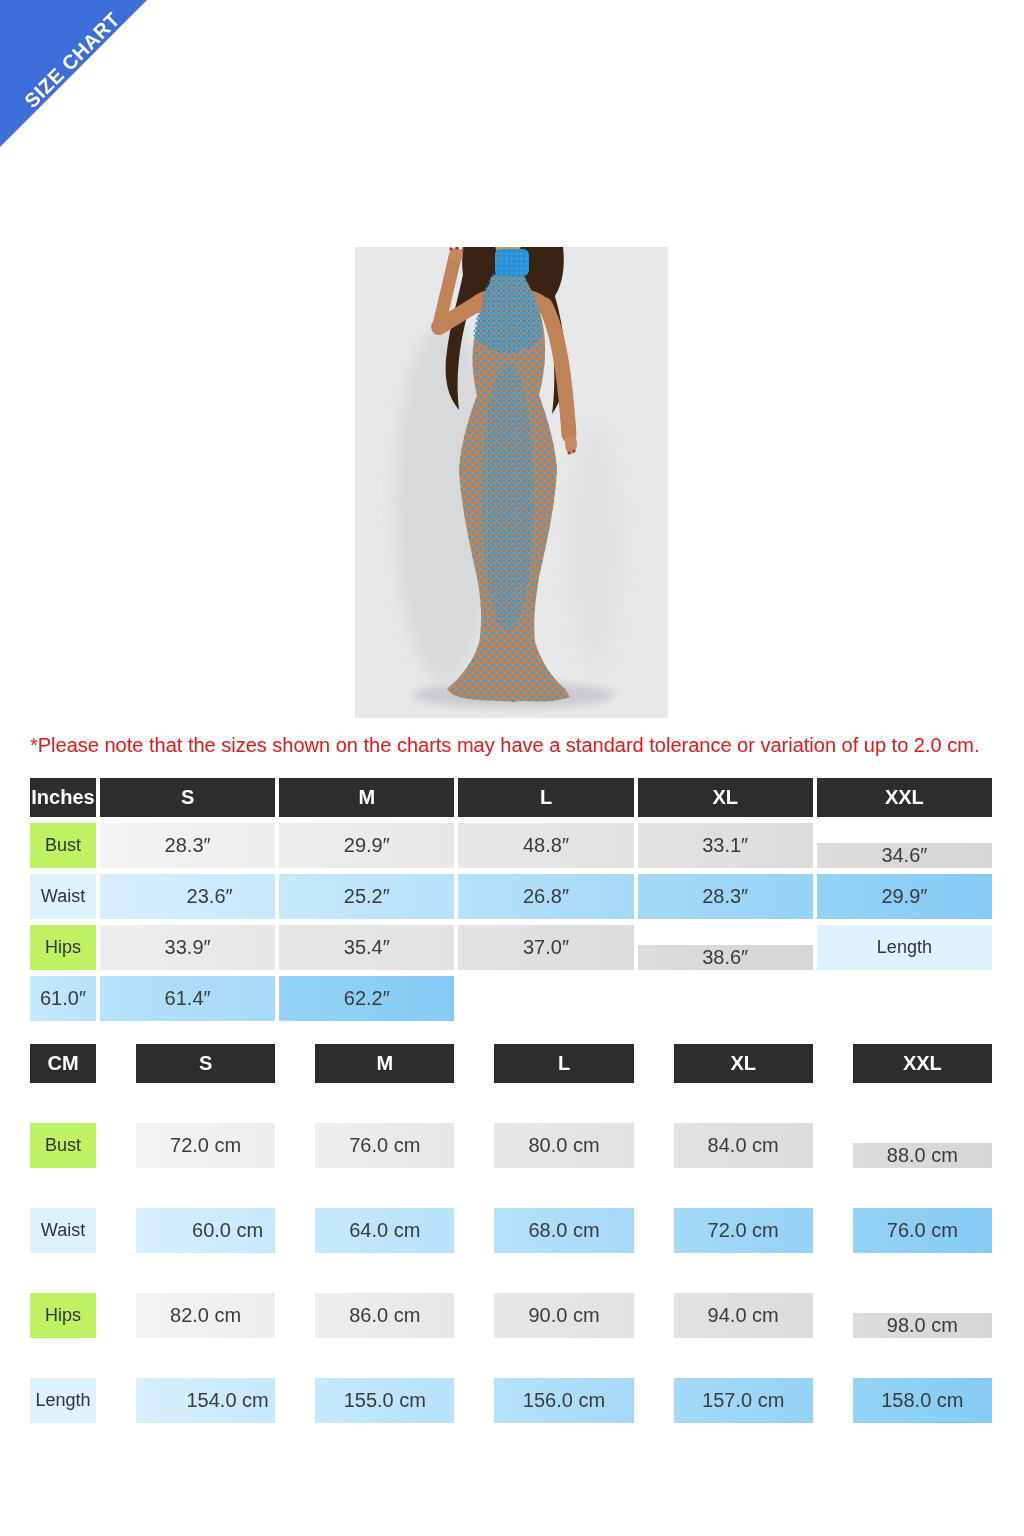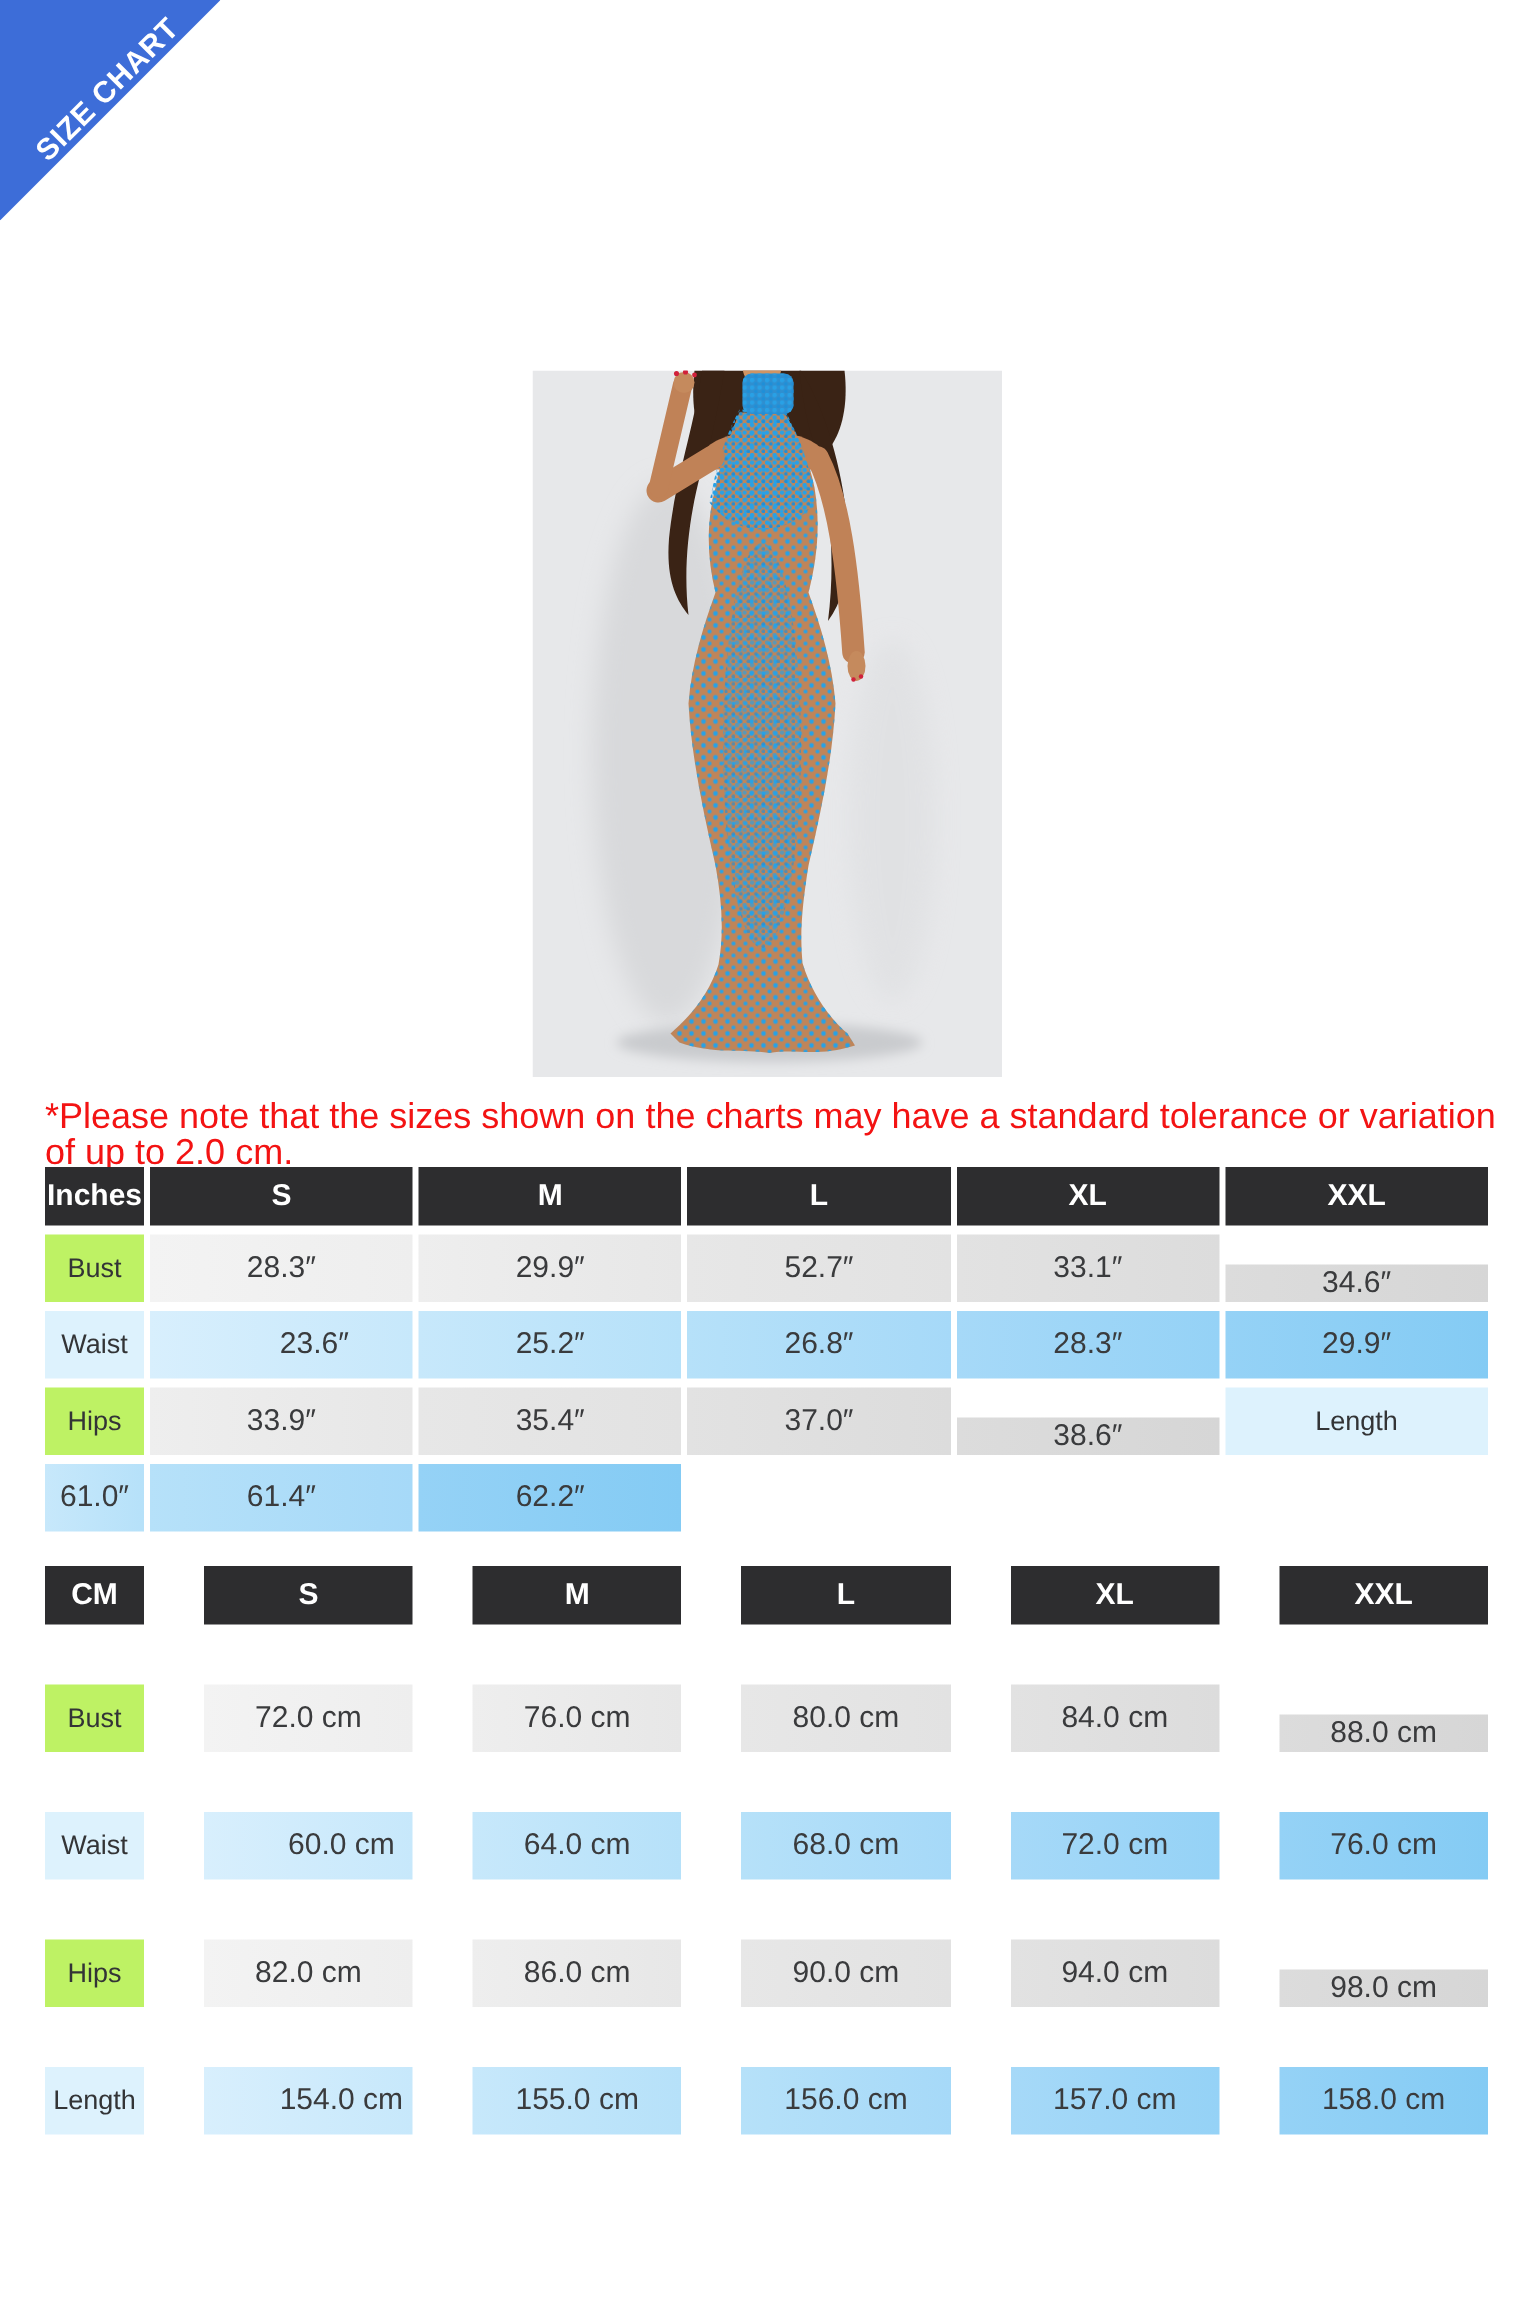--- a/index.html
+++ b/index.html
@@ -12,21 +12,21 @@
   .ribbon-text { position:absolute; left:-23px; top:48px; width:190px; text-align:center;
     transform:rotate(-45deg); color:#ffffff; font-weight:700; font-size:20px;
     letter-spacing:.5px; line-height:24px; }
 
   
   .photo { position:absolute; left:355px; top:247px; width:313px; height:471px; }
   .photo svg { display:block; width:100%; height:100%; }
 
   
   .note { position:absolute; left:30px; top:733px; width:980px;
-    color:#f31313; font-size:24px; line-height:24px; }
+    color:#f31313; font-size:20px; line-height:24px; }
 
   
   .size-table { position:absolute; left:30px; width:962px; display:grid;
     grid-template-columns:66px repeat(5,1fr);
     grid-template-rows:39px repeat(4,45px);
     column-gap:4px; row-gap:6px; background:#ffffff; }
   .size-table.t1 { top:778px; }
   .size-table.t2 { top:1044px;gap:40px; }
 
   .cell { display:flex; align-items:center; justify-content:center; }
@@ -160,21 +160,21 @@
       <div class="size-table t1">
         <div class="cell head">Inches</div>
         <div class="cell head">S</div>
         <div class="cell head">M</div>
         <div class="cell head">L</div>
         <div class="cell head">XL</div>
         <div class="cell head">XXL</div>
         <div class="cell label gray">Bust</div>
         <div class="cell value gray v0">28.3″</div>
         <div class="cell value gray v1">29.9″</div>
-        <div class="cell value gray v2">52.7″</div>
+        <div class="cell value gray v2">48.8″</div>
         <div class="cell value gray v3">33.1″</div>
         <div class="cell value gray v4">34.6″</div>
         <div class="cell label blue">Waist</div>
         <div class="cell value blue v0">23.6″</div>
         <div class="cell value blue v1">25.2″</div>
         <div class="cell value blue v2">26.8″</div>
         <div class="cell value blue v3">28.3″</div>
         <div class="cell value blue v4">29.9″</div>
         <div class="cell label gray">Hips</div>
         <div class="cell value gray v1">33.9″</div>

